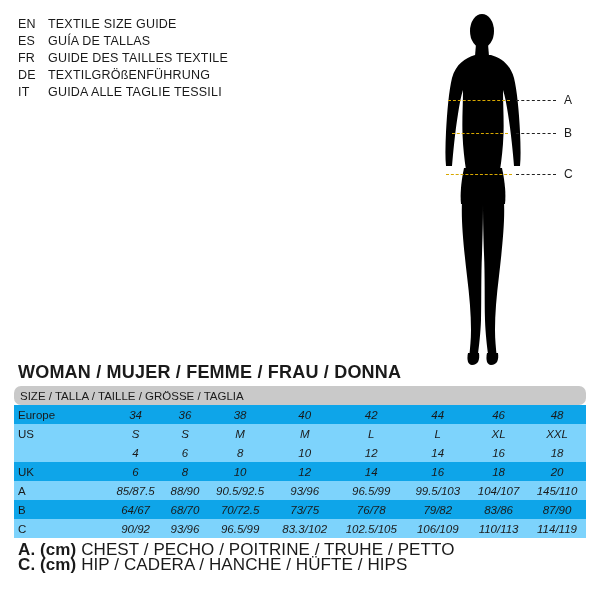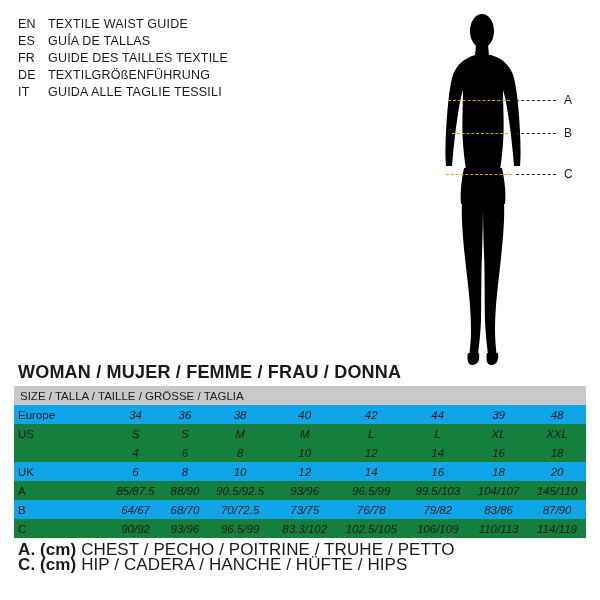--- a/index.html
+++ b/index.html
@@ -102,23 +102,24 @@
     height: 15px;
     line-height: 14px;
     white-space: nowrap;
   }
   tr.header-row td {
     background: #c9c9c9;
     font-weight: normal;
     font-size: 11.5px;
     text-align: left;
     padding-left: 6px;
+    border-radius: 7px;
   }
   tr.shade td {
-    background: #15803d;
+    background: #7dd3fc;
   }
   tr.plain td {
     background: #0ea5e9;
   }
   td.label-col {
     text-align: left;
     padding-left: 6px;
     width: 86px;
   }
   td.val {
@@ -144,21 +145,21 @@
   }
 </style>
 </head>
 <body>
 
 <div class="page">
 
   <div class="lang-block">
     <div class="lang-row">
       <span class="lang-code">EN</span>
-      <span class="lang-text">TEXTILE WAIST GUIDE</span>
+      <span class="lang-text">TEXTILE SIZE GUIDE</span>
     </div>
     <div class="lang-row">
       <span class="lang-code">ES</span>
       <span class="lang-text">GUÍA DE TALLAS</span>
     </div>
     <div class="lang-row">
       <span class="lang-code">FR</span>
       <span class="lang-text">GUIDE DES TAILLES TEXTILE</span>
     </div>
     <div class="lang-row">
@@ -249,21 +250,21 @@
         </tr>
 
         <tr class="plain">
           <td class="label-col">Europe</td>
           <td class="val">34</td>
           <td class="val">36</td>
           <td class="val">38</td>
           <td class="val">40</td>
           <td class="val">42</td>
           <td class="val">44</td>
-          <td class="val">39</td>
+          <td class="val">46</td>
           <td class="val">48</td>
         </tr>
 
         <tr class="shade">
           <td class="label-col">US</td>
           <td class="val">S</td>
           <td class="val">S</td>
           <td class="val">M</td>
           <td class="val">M</td>
           <td class="val">L</td>

